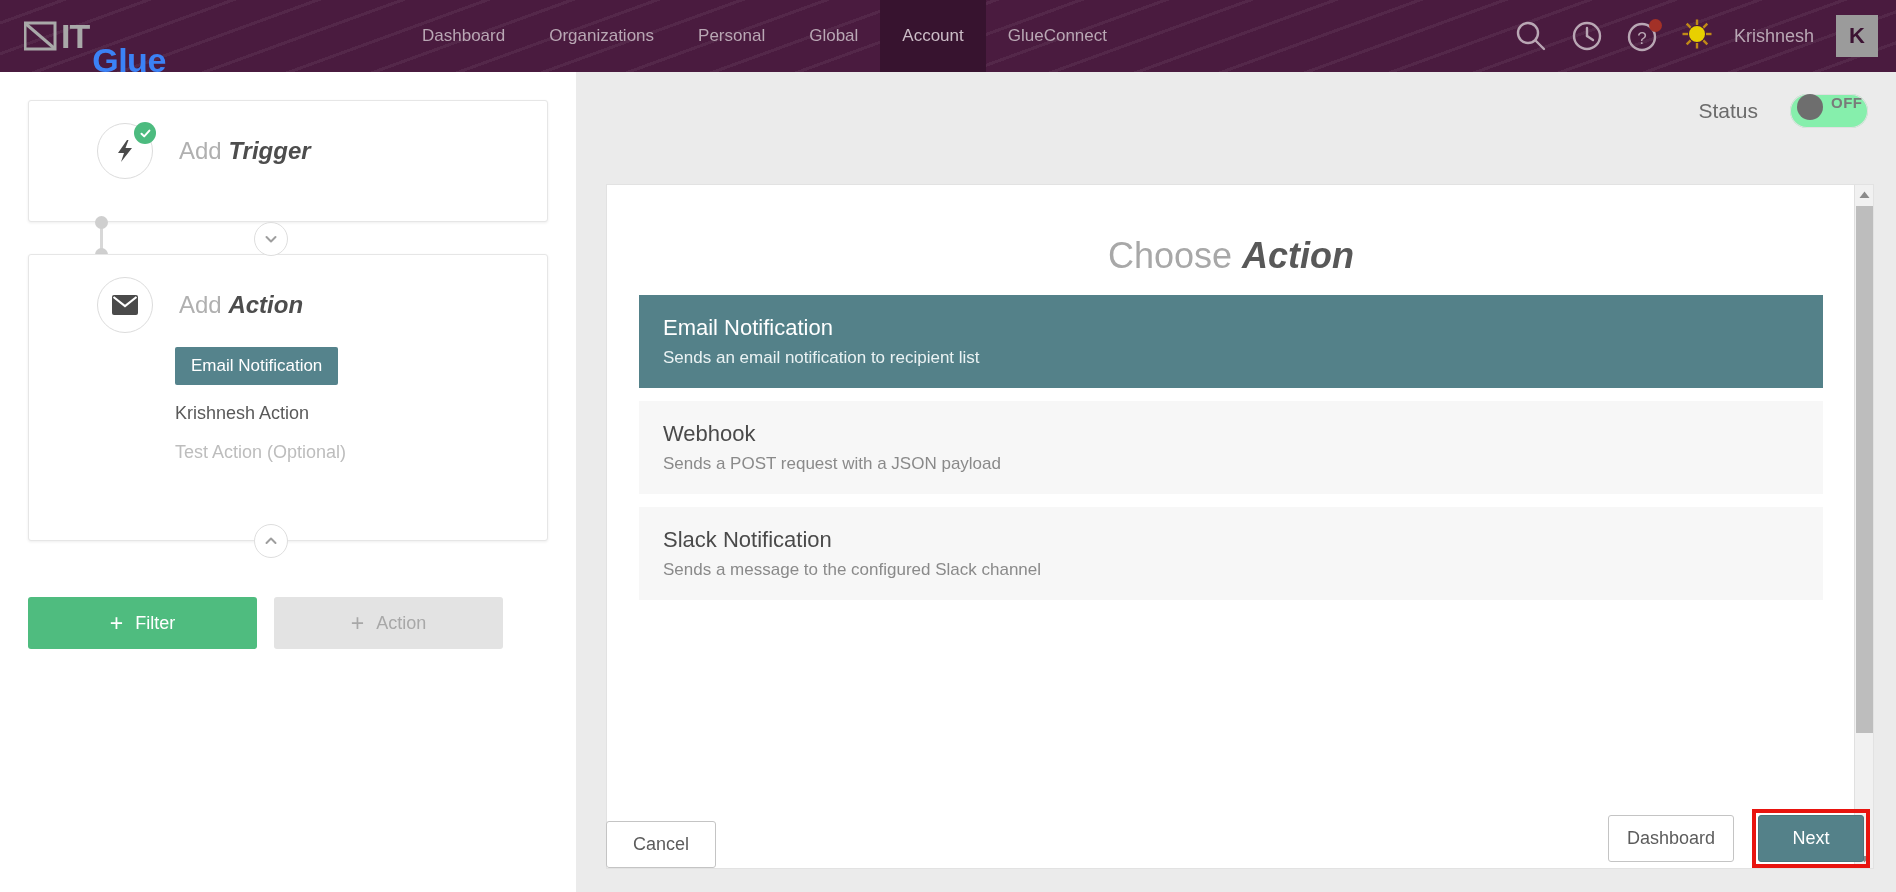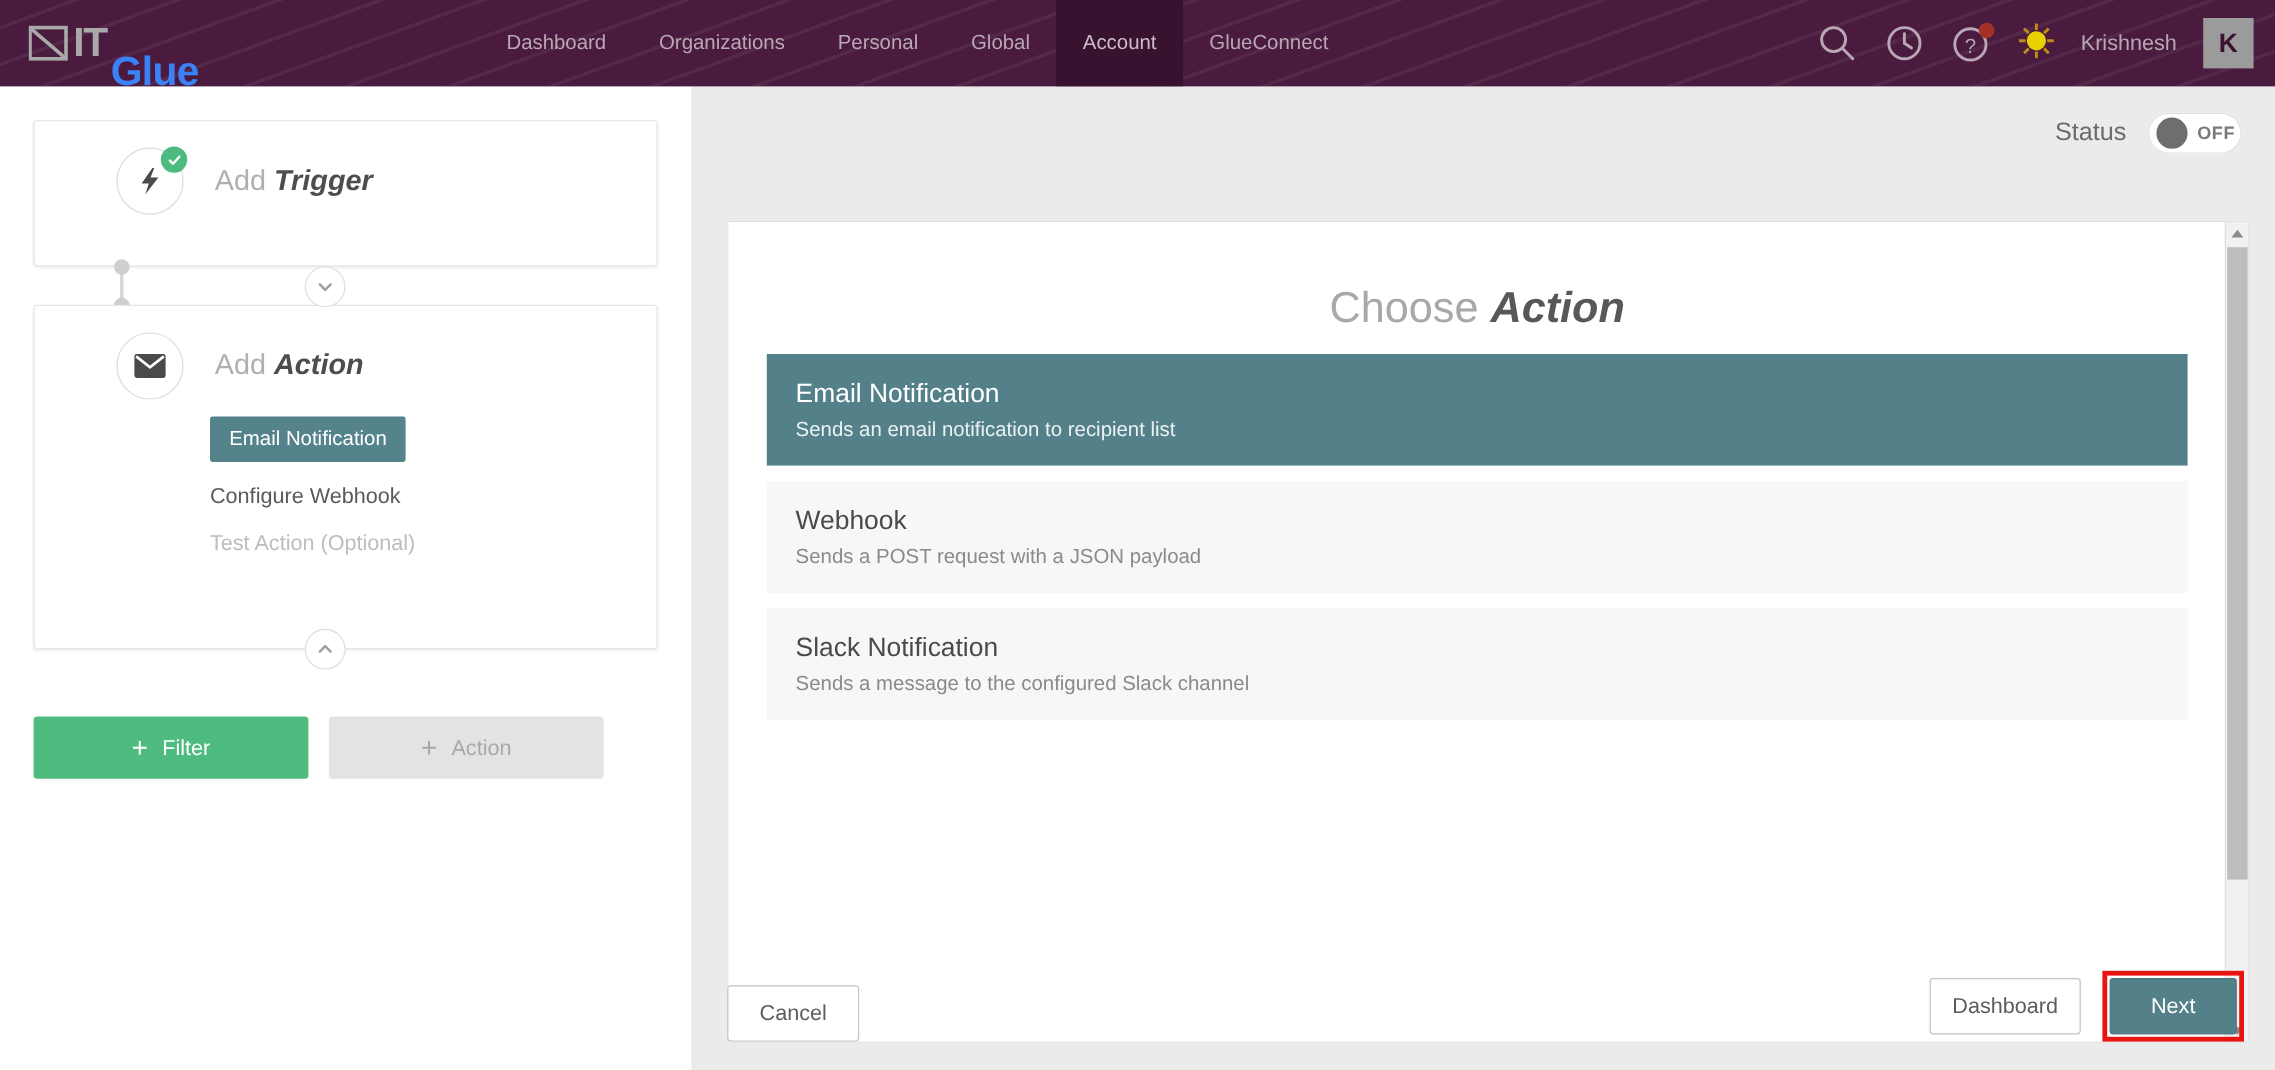--- a/index.html
+++ b/index.html
@@ -172,27 +172,27 @@
   .plus { font-size: 23px; line-height: 1; font-weight: 300; }
 
   
   .right-area {
     position: absolute; left: 576px; top: 72px;
     width: 1320px; height: 820px;
     background: #ebebeb;
   }
   .status-bar {
     position: absolute; right: 28px; top: 22px;
-    display: flex; align-items: center; gap: 18px;
+    display: flex; align-items: center; gap: 32px;
   }
   .status-label { font-size: 21px; color: #6b6b6b; }
   .toggle {
     width: 78px; height: 34px; border-radius: 17px;
-    background: #ffffff;
-    display: flex; align-items: center;
+    background: #86efac;
+    display: flex; align-items: flex-start;
     padding: 0 7px; gap: 8px;
     cursor: pointer;
     box-shadow: 0 0 0 1px #e0e0e0 inset;
   }
   .toggle-knob {
     width: 26px; height: 26px; border-radius: 50%;
     background: #6e6e6e; flex: 0 0 auto;
   }
   .toggle-text { font-size: 15px; font-weight: bold; color: #7a7a7a; letter-spacing: 0.5px; }
 
@@ -377,21 +377,21 @@
           <polyline points="2.5,3 14,12 25.5,3" fill="none" stroke="#ffffff" stroke-width="2.2"></polyline>
         </svg>
       </div>
       <div class="card-title">
         <span class="light">Add</span>
         <b>Action</b>
       </div>
     </div>
     <div class="sub-list">
       <div class="chip">Email Notification</div>
-      <div class="sub-item">Configure Webhook</div>
+      <div class="sub-item">Krishnesh Action</div>
       <div class="sub-item muted">Test Action (Optional)</div>
     </div>
   </div>
 
   <div class="chev-btn" id="chev-up">
     <svg width="16" height="16" viewBox="0 0 16 16">
       <polyline points="3.5,10 8,5.5 12.5,10" fill="none" stroke="#9e9e9e" stroke-width="2" stroke-linecap="round" stroke-linejoin="round"></polyline>
     </svg>
   </div>
 

